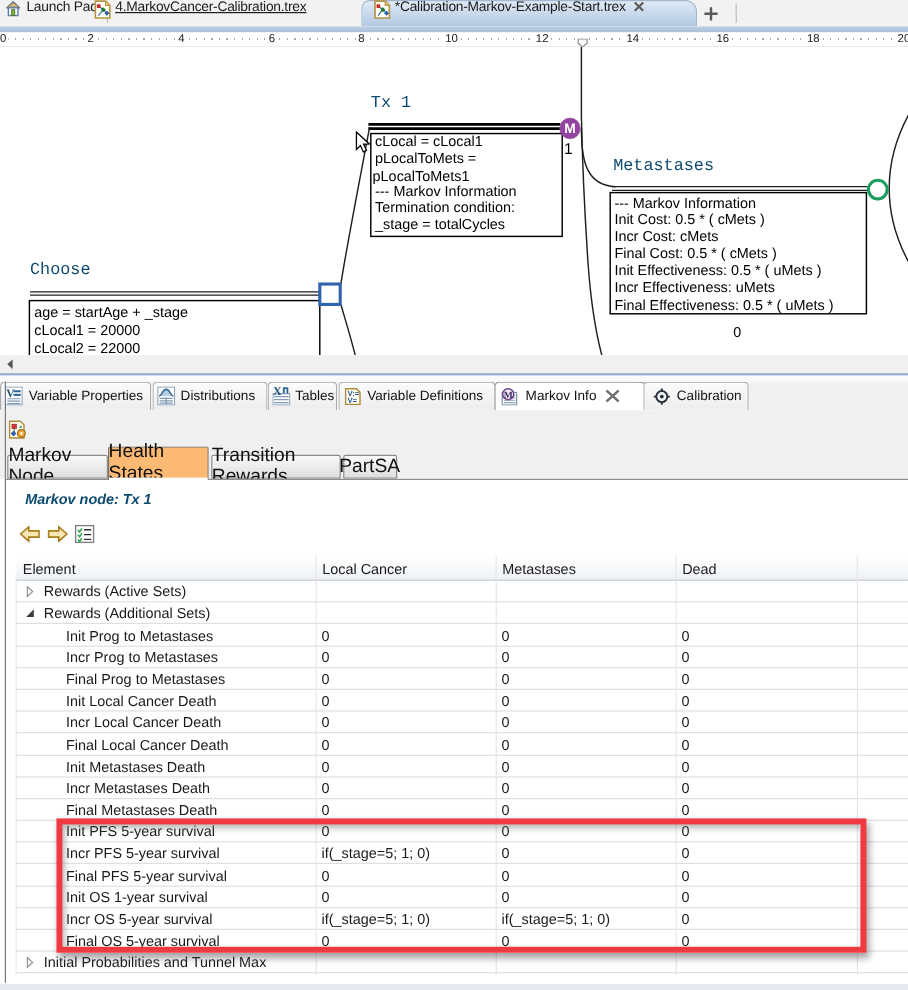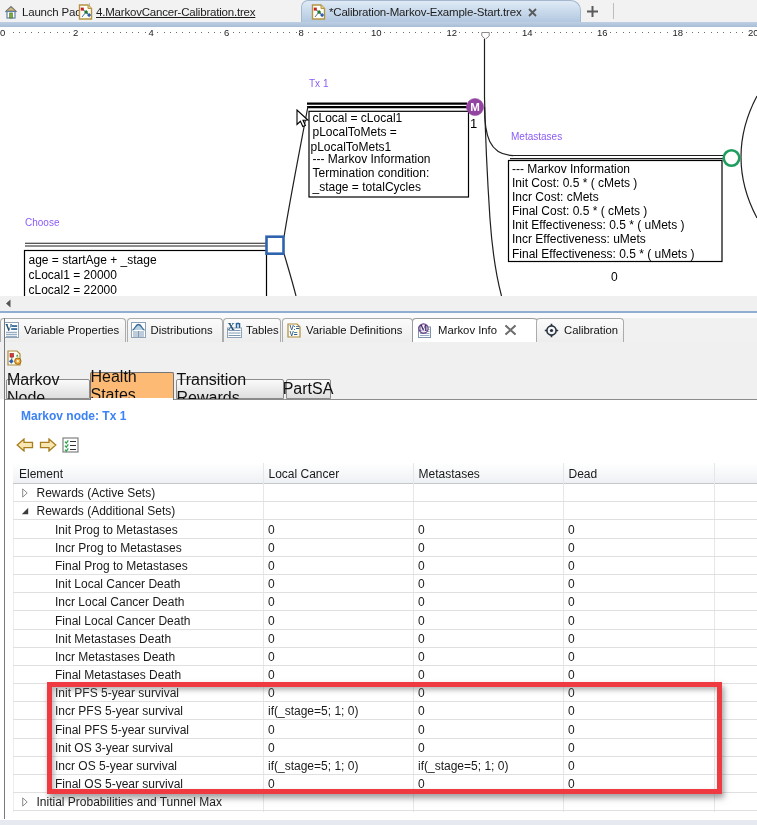--- a/index.html
+++ b/index.html
@@ -4,36 +4,36 @@
 <style>
 html,body{margin:0;padding:0;}
 body{width:757px;height:825px;overflow:hidden;position:relative;
   font-family:"Liberation Sans",sans-serif;background:#fff;}
 .abs{position:absolute;}
 
 #tabbar{left:0;top:0;width:757px;height:22px;background:#f2f2f2;}
 #tabstrip{left:0;top:22px;width:757px;height:5px;
   background:linear-gradient(#bdcfe3,#a8bdd5);}
 .etab{position:absolute;top:0;height:24px;font-size:11.5px;letter-spacing:-0.2px;color:#1c1c1c;
-  display:flex;align-items:center;}
+  display:flex;}
 #atab{position:absolute;left:301px;top:0;width:280px;height:22px;
   background:linear-gradient(#dfeaf5 0%,#cbdbed 45%,#b2c8e0 100%);
   border:1px solid #a3b8cf;border-bottom:none;
   border-radius:7px 10px 0 0;box-sizing:border-box;}
 .vsep{position:absolute;top:3px;width:1px;height:16px;background:#bdbdbd;}
 
 #ruler{left:0;top:27px;width:757px;height:11.5px;background:#fff;
   border-bottom:1px solid #868686;box-sizing:content-box;}
 #rdots{position:absolute;left:0;top:32px;width:757px;height:1px;
   background-image:repeating-linear-gradient(to right,#6e6e6e 0 1px,transparent 1px 6.29px);}
 .rnum{position:absolute;top:27.5px;font-size:9.5px;color:#222;background:#fff;
   padding:0 2px;line-height:10px;}
 
 #canvas{left:0;top:39px;width:757px;height:257px;background:#fff;overflow:hidden;}
-.serifl{position:absolute;font-family:Liberation Sans, sans-serif;font-size:10px;color:#8b5cf6;}
+.serifl{position:absolute;font-family:Liberation Mono, monospace;font-size:14px;color:#0c4a6e;}
 .boxtext{position:absolute;font-size:12px;line-height:14.35px;color:#000;white-space:pre;}
 
 #hscroll{left:0;top:296px;width:757px;height:14.5px;background:#f0f0f0;}
 #sash{left:0;top:310.5px;width:757px;height:2.5px;background:#8fadd3;}
 #gapw{left:0;top:313px;width:757px;height:4.5px;background:#fafafa;}
 
 #viewbar{left:0;top:317.5px;width:757px;height:24px;background:#f1f1f1;}
 .vtab{position:absolute;top:318px;height:23.5px;box-sizing:border-box;
   border:1px solid #ababab;border-bottom:none;border-radius:4px 4px 0 0;
   background:linear-gradient(#fbfbfb,#ededed);
@@ -42,21 +42,21 @@
 
 #toolarea{left:0;top:341.5px;width:757px;height:57.5px;background:#f0f0f0;}
 .stab{position:absolute;box-sizing:border-box;border:1px solid #8c8c8c;
   background:linear-gradient(#fafafa,#dedede);font-size:16px;color:#111;
   display:flex;align-items:center;justify-content:center;
   border-radius:2px 2px 0 0;}
 .stab.sel{background:#fdba74;border-color:#757575;border-bottom:none;z-index:3;}
 #lborder{left:3.5px;top:318px;width:1px;height:501px;background:#787882;}
 
 #content{left:4.5px;top:399px;width:752.5px;height:421px;background:#fff;}
-#mnode{left:21px;top:408.5px;font-size:12px;font-weight:bold;color:#3b82f6;}
+#mnode{left:21px;top:408.5px;font-size:12px;font-weight:bold;color:#0c4a6e;font-style:italic;}
 
 #thead{left:13px;top:462.5px;width:744px;height:21.5px;
   background:linear-gradient(#ffffff,#eef1f4);
   border-bottom:1px solid #c3c7cc;box-sizing:border-box;}
 .hlabel{position:absolute;top:467px;font-size:12px;color:#1a1a1a;}
 .colline{position:absolute;top:462.5px;width:1px;height:349.5px;background:#e7e7e7;}
 #rows{left:13px;top:484px;width:744px;}
 .row{height:18.2px;box-sizing:border-box;border-bottom:1px solid #e0e0e0;
   position:relative;font-size:12px;color:#1a1a1a;}
 .row .lbl{position:absolute;left:42px;top:2.2px;}
@@ -377,21 +377,21 @@
       <span class="v2">0</span>
       <span class="v3">0</span>
     </div>
   <div class="row">
       <span class="lbl">Final PFS 5-year survival</span>
       <span class="v1">0</span>
       <span class="v2">0</span>
       <span class="v3">0</span>
     </div>
   <div class="row">
-      <span class="lbl">Init OS 3-year survival</span>
+      <span class="lbl">Init OS 1-year survival</span>
       <span class="v1">0</span>
       <span class="v2">0</span>
       <span class="v3">0</span>
     </div>
   <div class="row">
       <span class="lbl">Incr OS 5-year survival</span>
       <span class="v1">if(_stage=5; 1; 0)</span>
       <span class="v2">if(_stage=5; 1; 0)</span>
       <span class="v3">0</span>
     </div>

